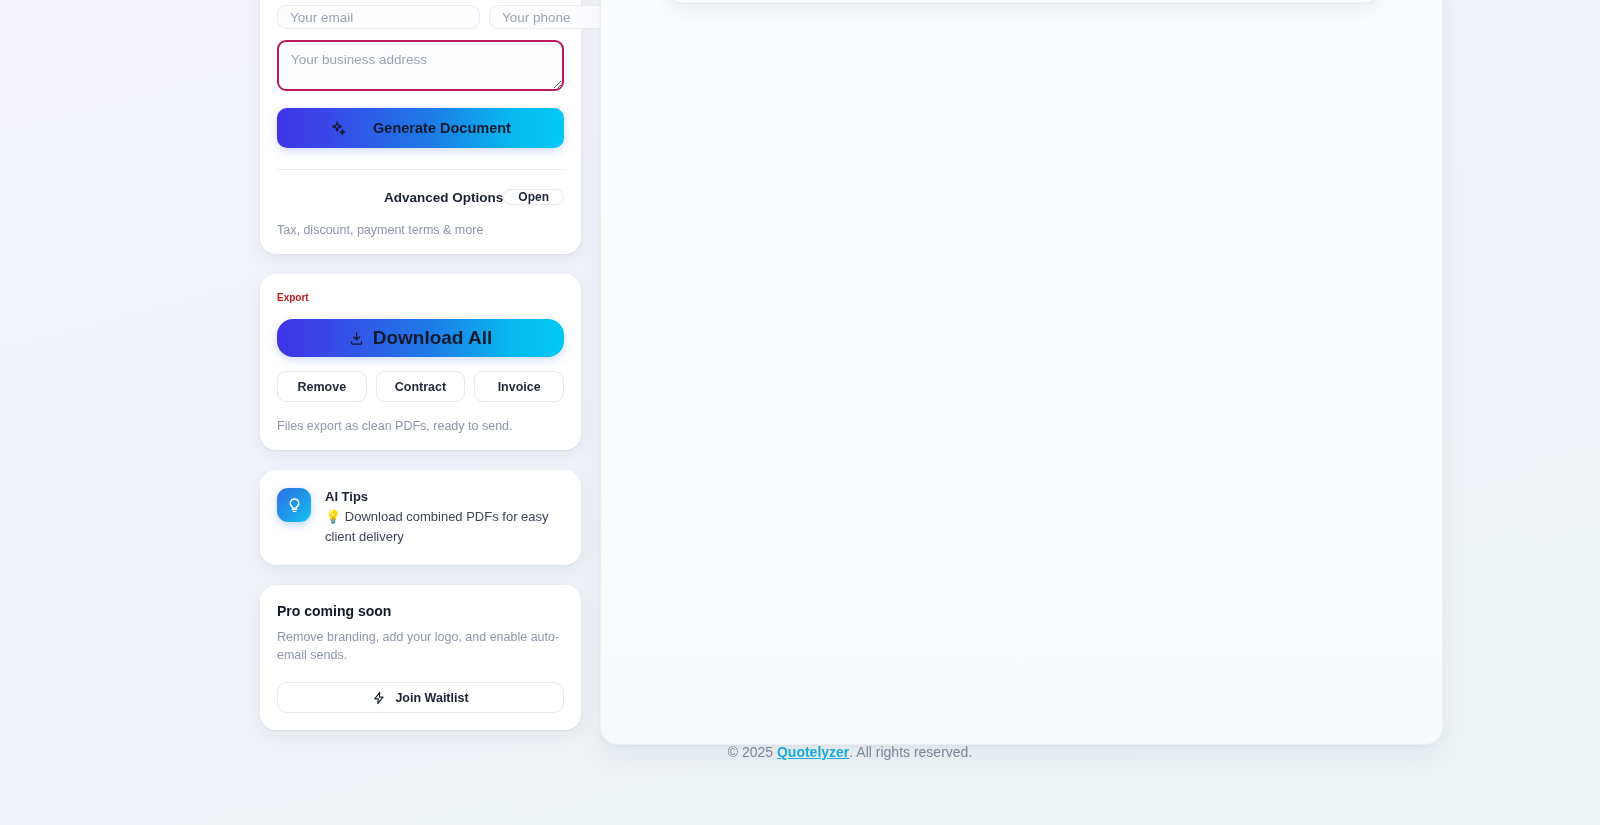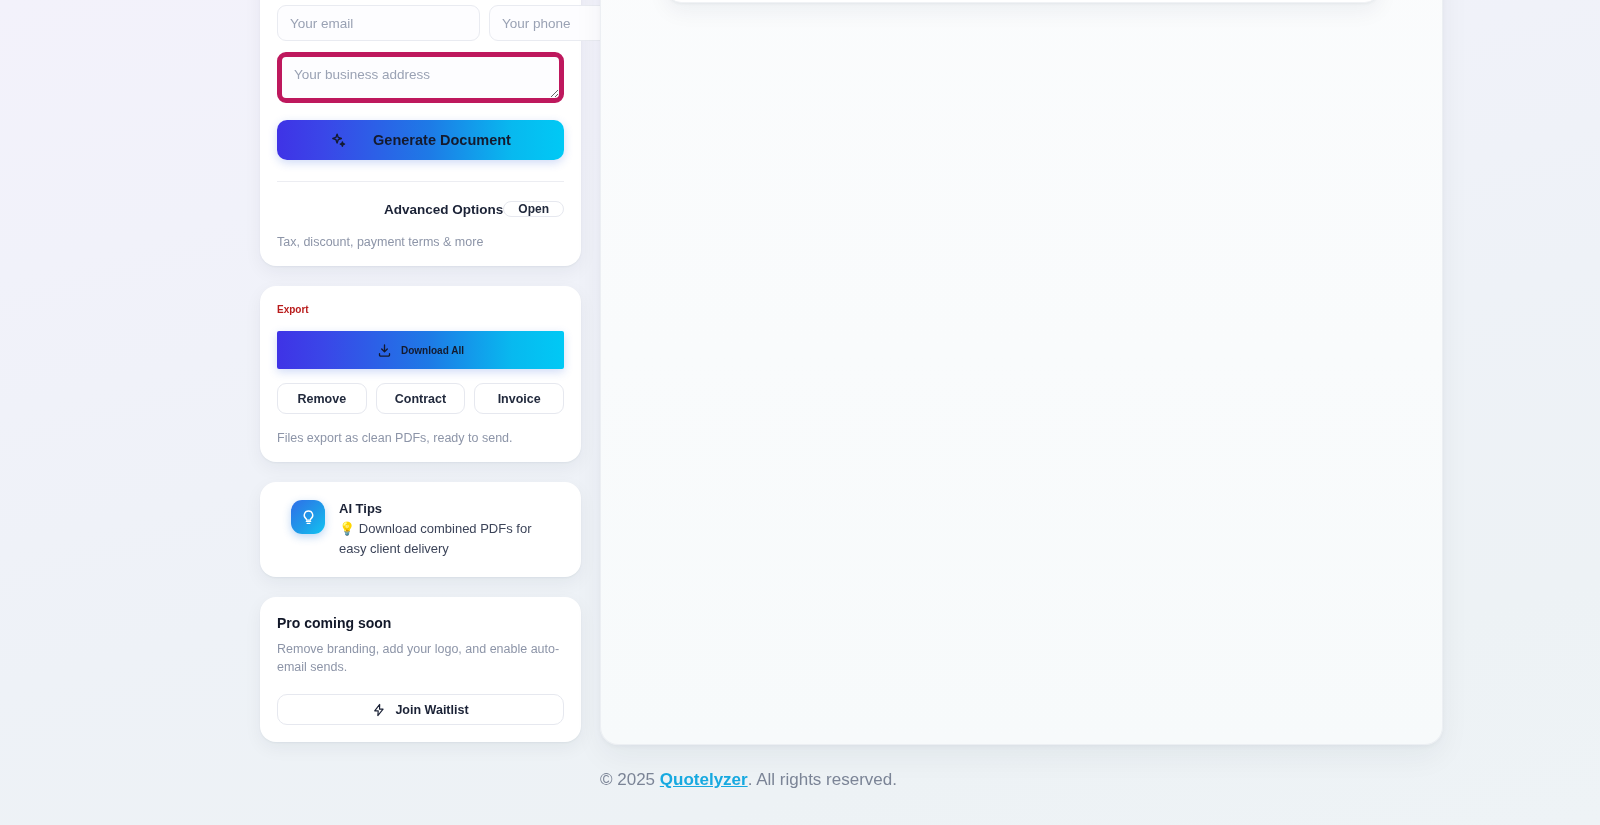--- a/index.html
+++ b/index.html
@@ -44,37 +44,37 @@
   .form-card { padding-top: 255px; }
 
   .row-2 {
     display: flex;
     gap: 9px;
     margin-bottom: 11px;
   }
 
   .inp {
     flex: 1;
-    height: 36px;
+    height: 24px;
     border: 1px solid #e9ebf1;
     border-radius: 9px;
     background: #fdfdff;
     padding: 0 12px;
     font-size: 13.5px;
     font-family: "Liberation Sans", sans-serif;
     color: #2a3244;
     outline: none;
   }
   .inp::placeholder { color: #9aa2b4; }
 
   .txtarea {
     display: block;
     width: 100%;
     height: 51px;
-    border: 5px solid #be185d;
+    border: 2px solid #be185d;
     border-radius: 9px;
     background: #fdfdff;
     padding: 9px 12px;
     font-size: 13.5px;
     line-height: 1.3;
     font-family: "Liberation Sans", sans-serif;
     color: #2a3244;
     outline: none;
     resize: vertical;
   }
@@ -141,24 +141,24 @@
   }
 
   .btn-dl {
     display: flex;
     align-items: center;
     justify-content: center;
     gap: 9px;
     width: 100%;
     height: 38px;
     border: none;
-    border-radius: 2px;
+    border-radius: 16px;
     background: linear-gradient(90deg, #3f33e6 0%, #3a46e8 16%, #1e7ae6 53%, #08b9ef 82%, #00c9f5 100%);
     color: #141a2e;
-    font-size: 10px;
+    font-size: 19px;
     font-weight: 700;
     font-family: "Liberation Sans", sans-serif;
     cursor: pointer;
     box-shadow: 0 3px 10px rgba(40,90,220,.22);
   }
 
   .seg-row {
     display: flex;
     gap: 9px;
     margin-top: 14px;
@@ -172,21 +172,21 @@
     font-size: 12.5px;
     font-weight: 700;
     color: #222a3d;
     font-family: "Liberation Sans", sans-serif;
     cursor: pointer;
   }
 
   .export-note { margin-top: 17px; font-size: 12.5px; color: #8d95a8; }
 
   
-  .tips-card { display: flex; gap: 14px; padding: 18px 31px; }
+  .tips-card { display: flex; gap: 14px; padding: 18px 17px; }
   .tips-icon {
     flex: 0 0 auto;
     width: 34px; height: 34px;
     border-radius: 11px;
     background: linear-gradient(135deg, #2f6fe8 0%, #1f9ae9 55%, #12c4f2 100%);
     display: flex; align-items: center; justify-content: center;
     box-shadow: 0 3px 8px rgba(40,120,220,.3);
   }
   .tips-body { padding-top: 1px; }
   .tips-h { font-size: 13px; font-weight: 700; color: #1b2236; margin-bottom: 3px; }
@@ -237,23 +237,24 @@
     border: 1px solid #f0f2f5;
     border-radius: 14px;
     box-shadow: 0 1px 3px rgba(22,32,60,.05), 0 8px 22px rgba(22,32,60,.06);
     overflow: hidden;
   }
 
   
   .footer {
     position: absolute;
     left: 600px;
-    top: 770px;
+    top: 744px;
     width: 500px;
-    font-size: 17px;
+    text-align: center;
+    font-size: 14px;
     color: #7b8496;
   }
   .footer .brand { color: #17a9e0; font-weight: 700; }
 
   svg { display: block; }
 </style>
 </head>
 <body>
 
 <div class="page">

